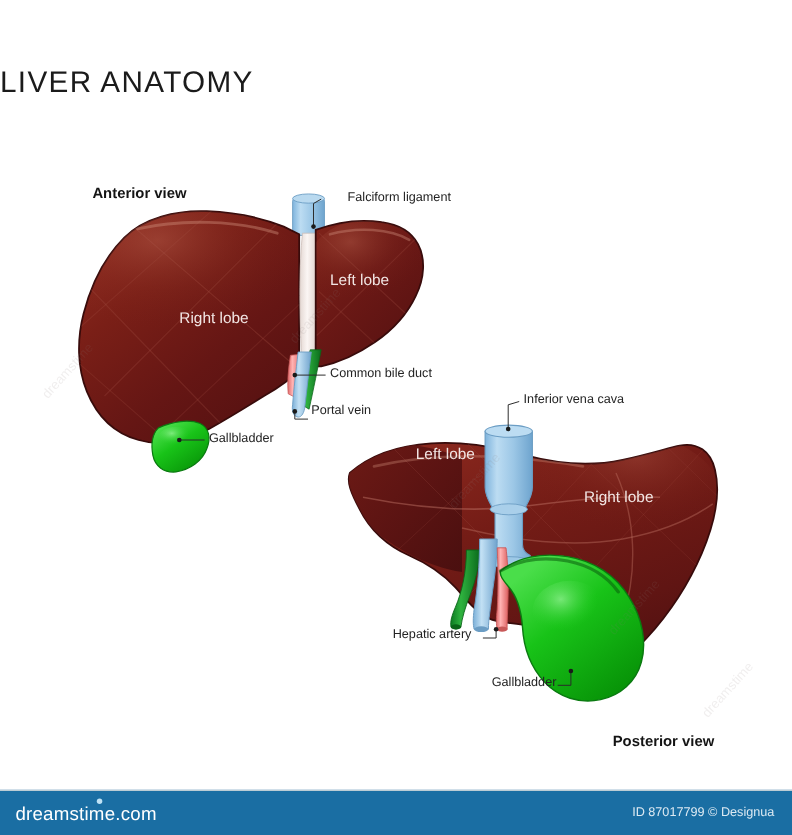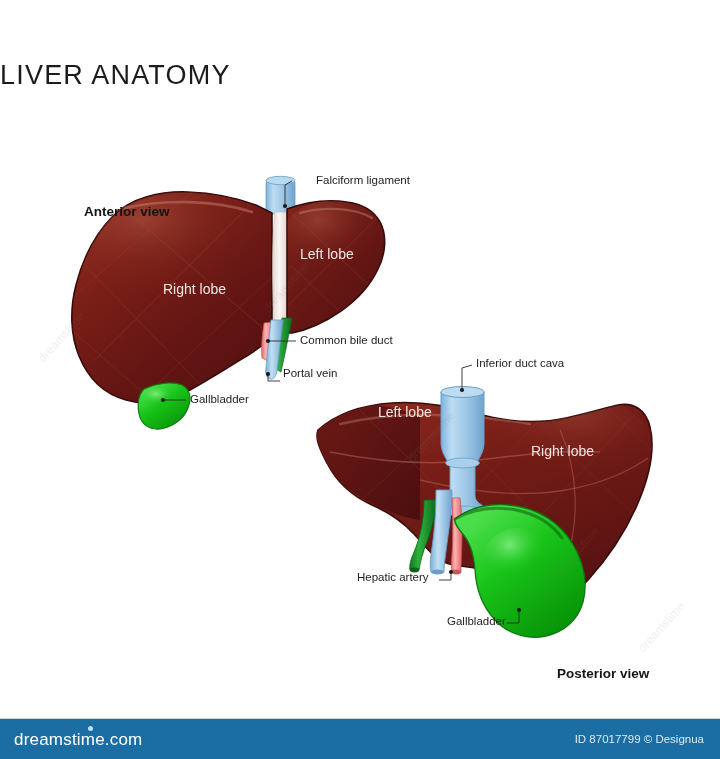--- a/index.html
+++ b/index.html
@@ -334,35 +334,35 @@
         <path d="M451,572 L451,580 L439,580"></path>
         <circle cx="451" cy="572" r="2.1" fill="#1a1a1a" stroke="none"></circle>
         <path d="M519,610 L519,623 L507,623"></path>
         <circle cx="519" cy="610" r="2.1" fill="#1a1a1a" stroke="none"></circle>
       </g>
     </g>
   </svg>
 
   <div class="title">LIVER ANATOMY</div>
 
-  <div class="viewlabel" style="left:84px; top:168px;margin-top:36px;">Anterior view</div>
+  <div class="viewlabel" style="left:84px; top:168px;">Anterior view</div>
 
   <div class="anno" style="left:296px; top:174px;padding-left:20px;">Falciform ligament</div>
 
   <div class="anno-white" style="left:300px; top:246px;">Left lobe</div>
 
   <div class="anno-white" style="left:163px; top:281px;">Right lobe</div>
 
   <div class="anno" style="left:300px; top:334px;">Common bile duct</div>
 
   <div class="anno" style="left:283px; top:367px;">Portal vein</div>
 
   <div class="anno" style="left:190px; top:393px;">Gallbladder</div>
 
-  <div class="anno" style="left:476px; top:357px;">Inferior duct cava</div>
+  <div class="anno" style="left:476px; top:357px;">Inferior vena cava</div>
 
   <div class="anno-white" style="left:378px; top:404px;">Left lobe</div>
 
   <div class="anno-white" style="left:531px; top:443px;">Right lobe</div>
 
   <div class="anno" style="left:357px; top:571px;">Hepatic artery</div>
 
   <div class="anno" style="left:447px; top:615px;">Gallbladder</div>
 
   <div class="viewlabel" style="left:557px; top:666px;">Posterior view</div>

